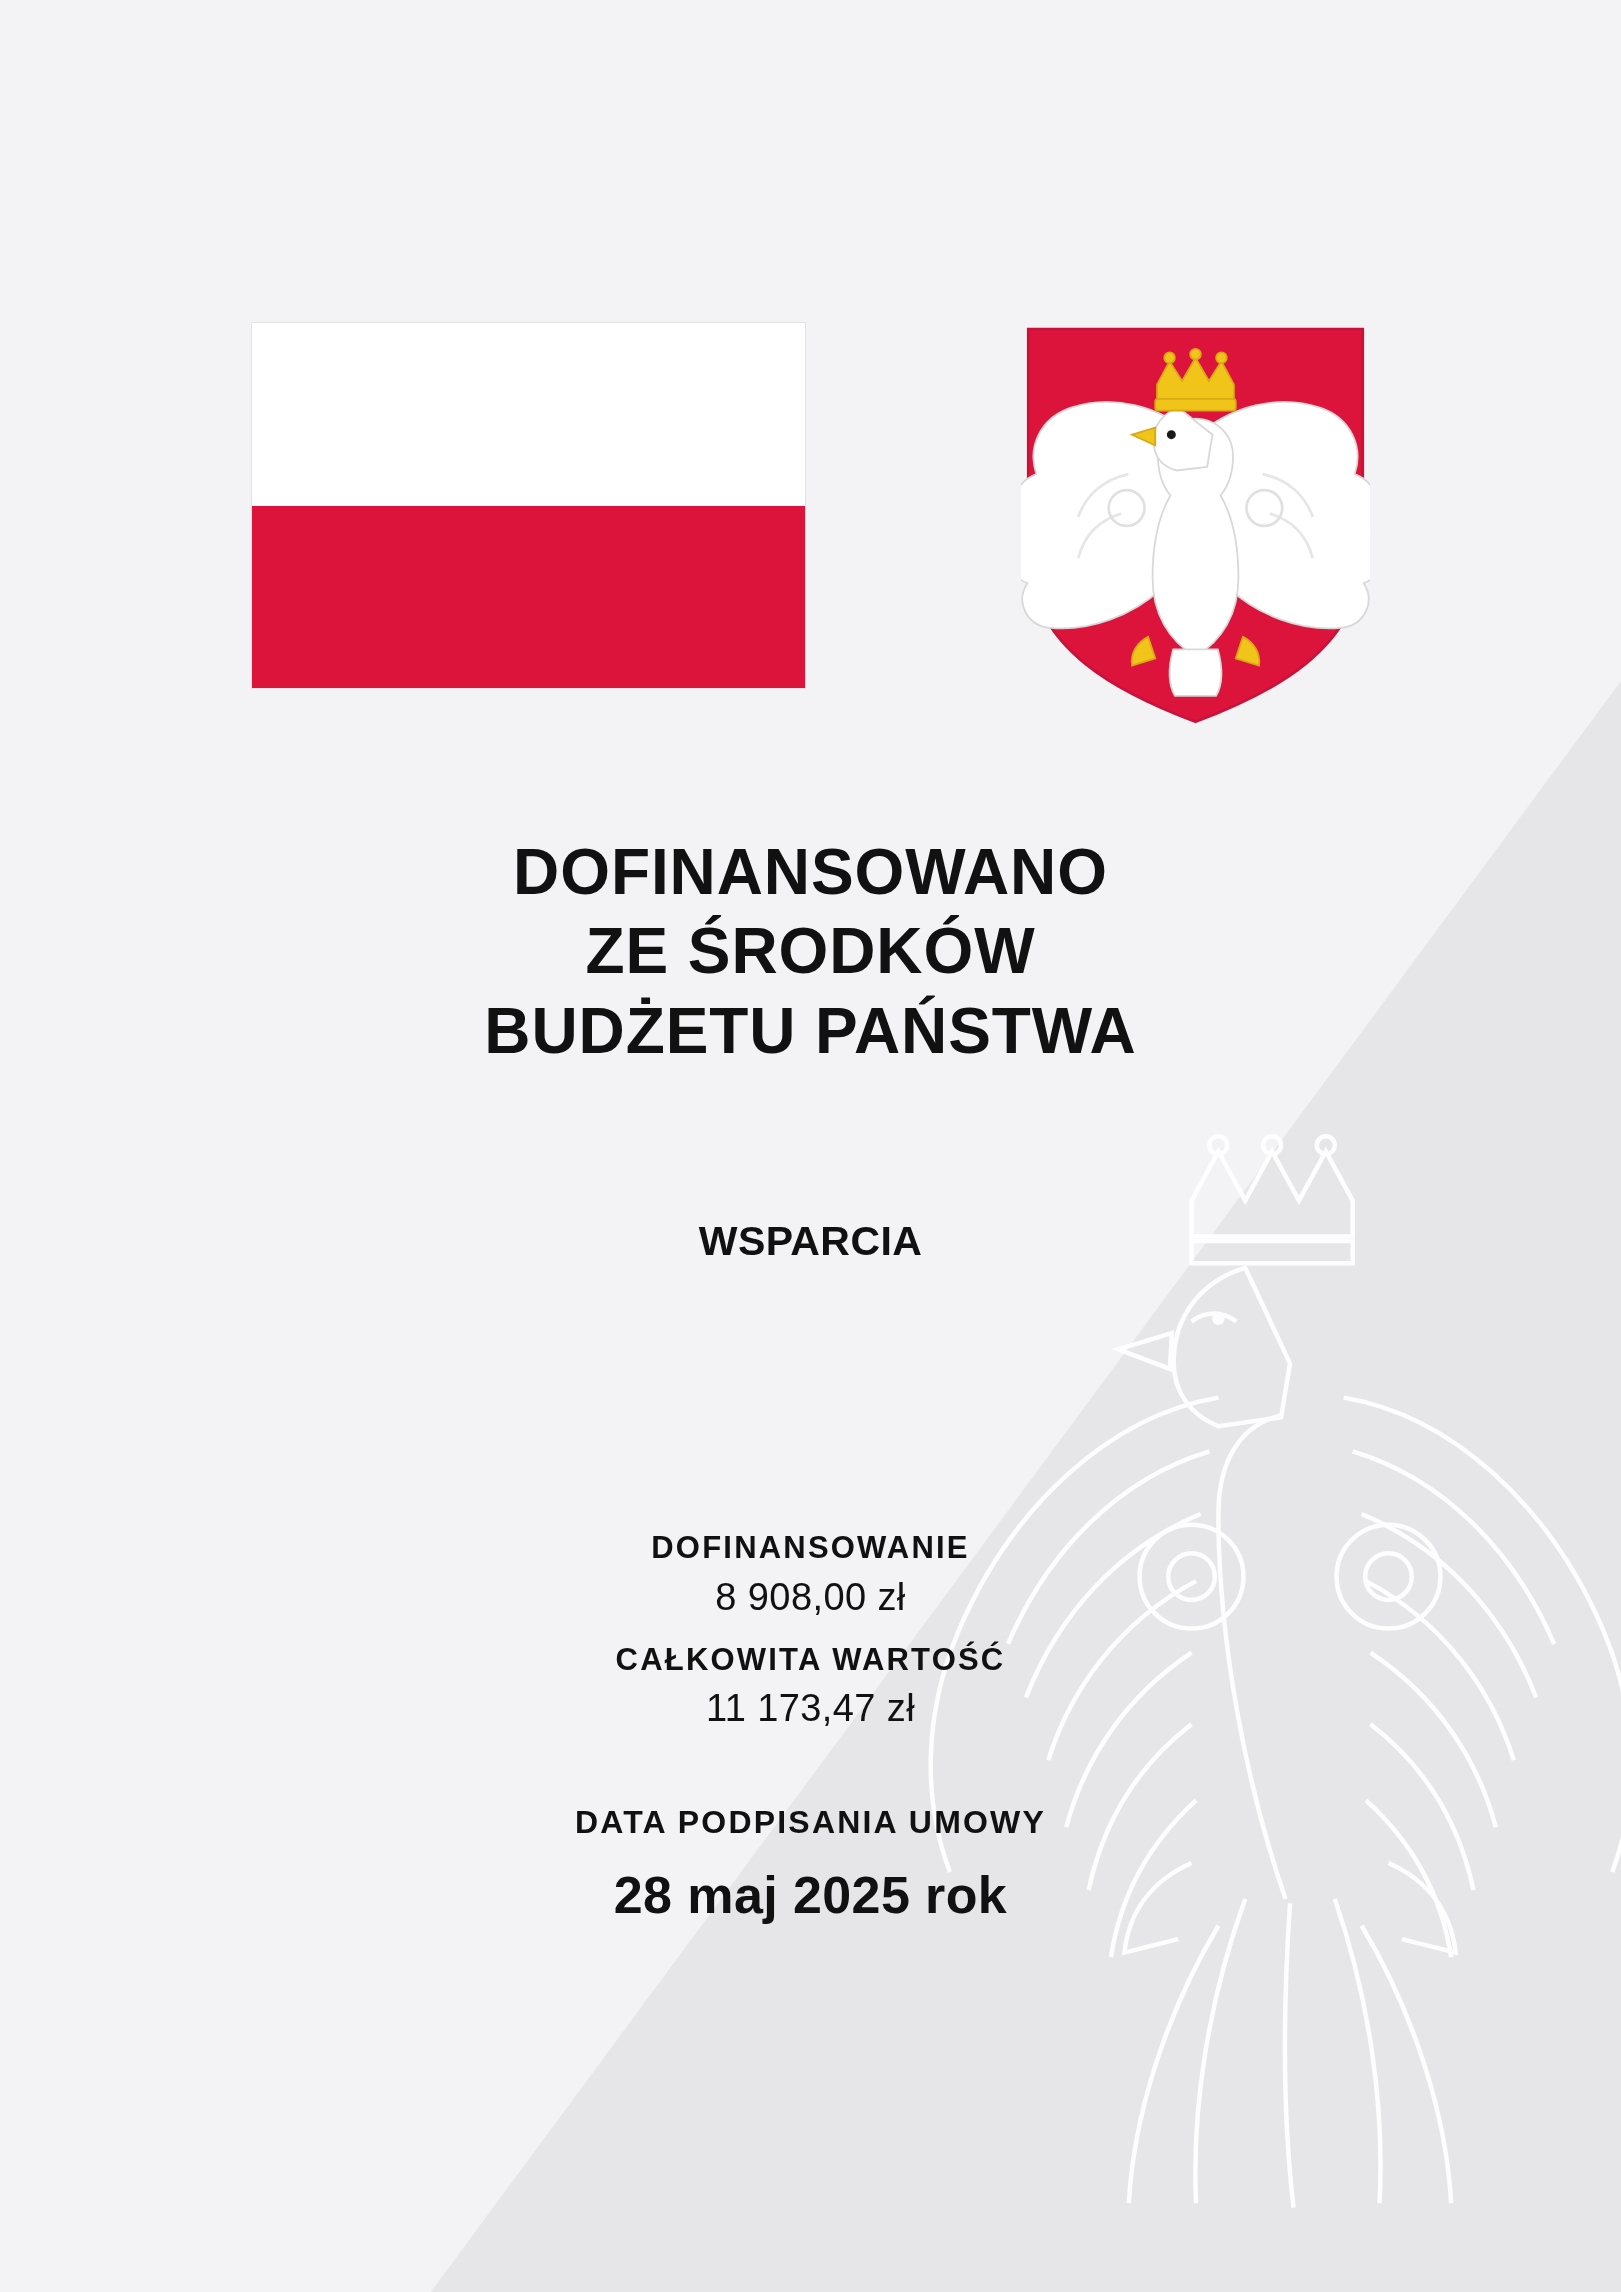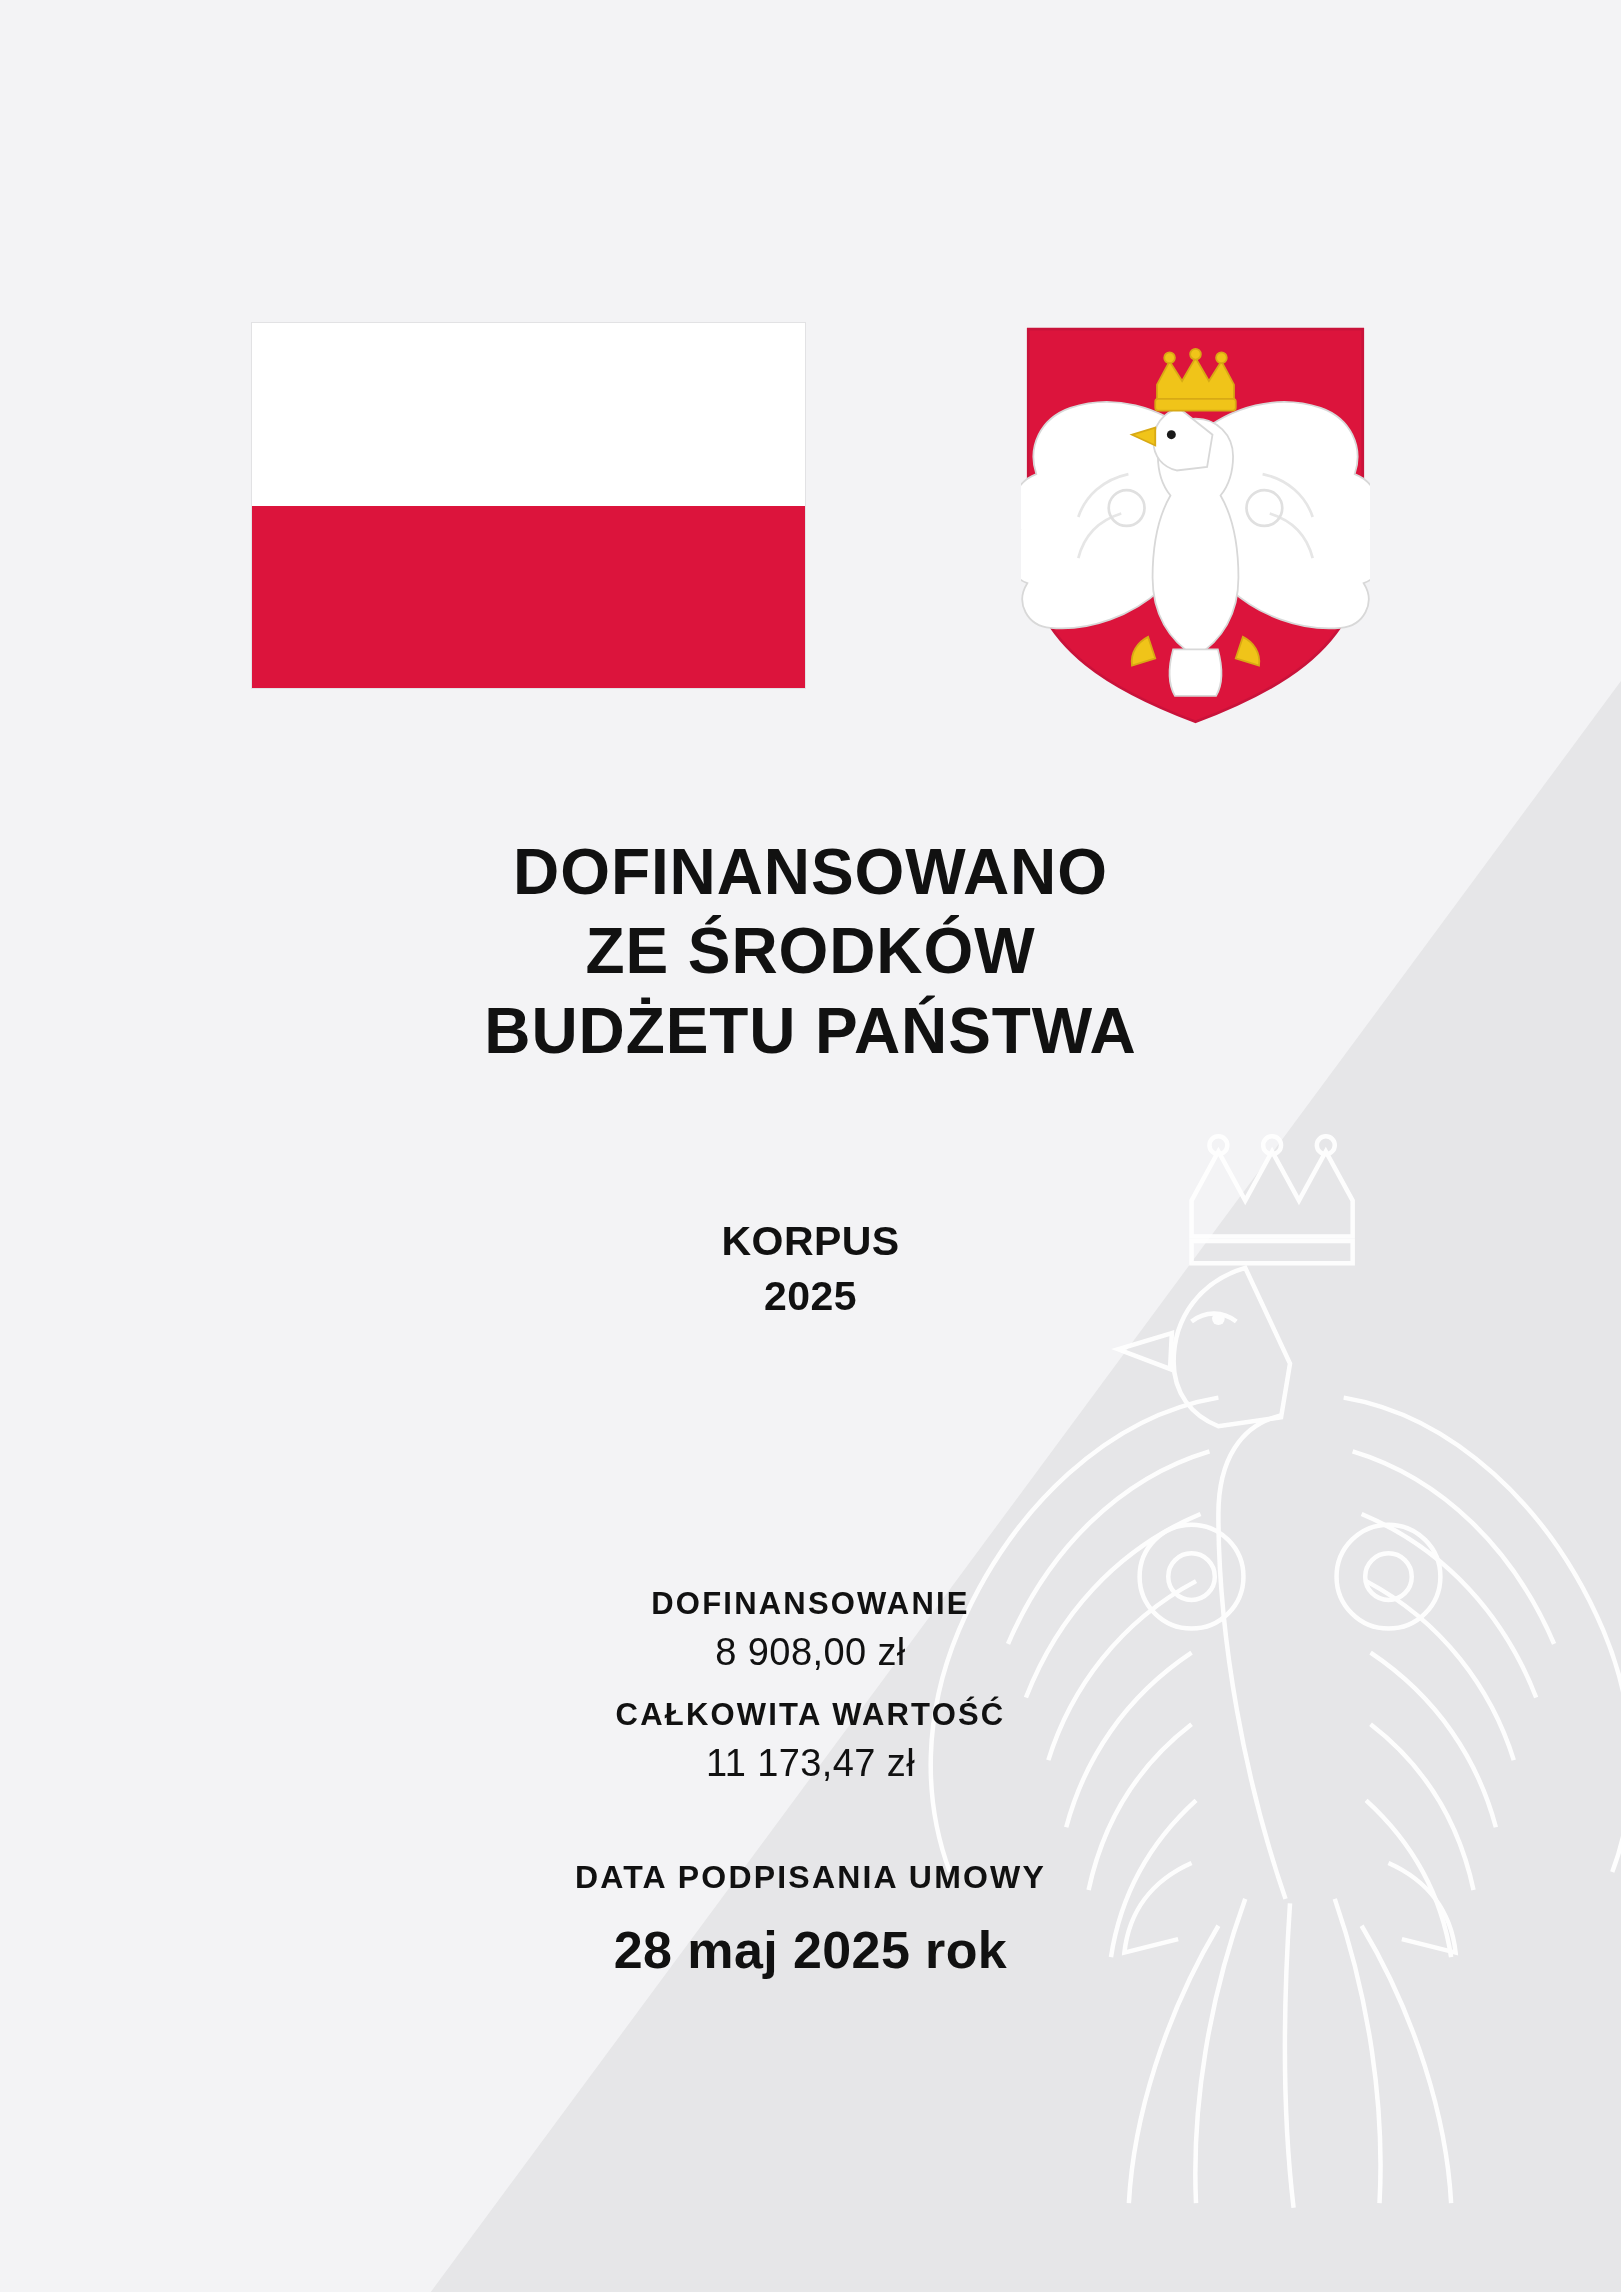--- a/index.html
+++ b/index.html
@@ -264,22 +264,21 @@
     </div>
   </div>
 
   <div class="content">
 
     <h1 class="headline">DOFINANSOWANO
 ZE ŚRODKÓW
 BUDŻETU PAŃSTWA</h1>
 
     <div class="program-block">
-      <span class="program-label">KORPUS</span>
-      <span class="program-year">2025</span>
+      <span class="program-label">WSPARCIA</span>
     </div>
 
     <div class="figures">
       <p class="fig-label">DOFINANSOWANIE</p>
       <p class="fig-value">8 908,00 zł</p>
 
       <p class="fig-label fig-label-2">CAŁKOWITA WARTOŚĆ</p>
       <p class="fig-value">11 173,47 zł</p>
 
       <p class="fig-label date-label">DATA PODPISANIA UMOWY</p>

